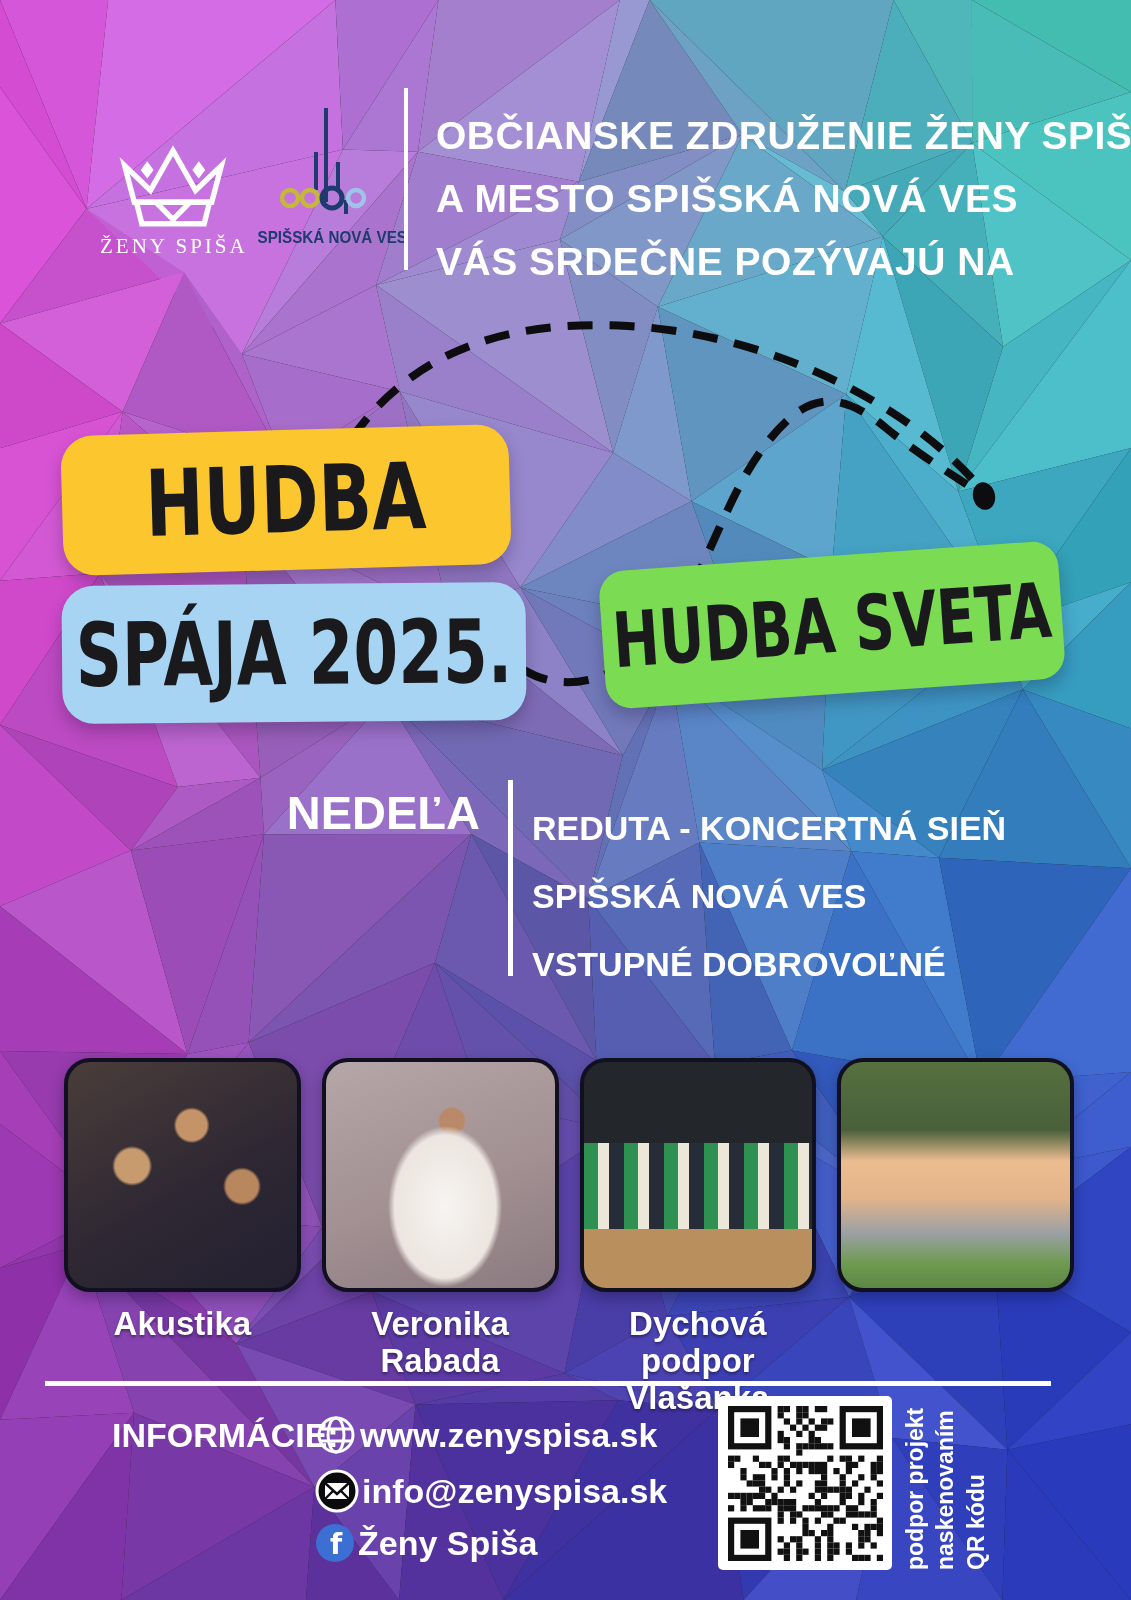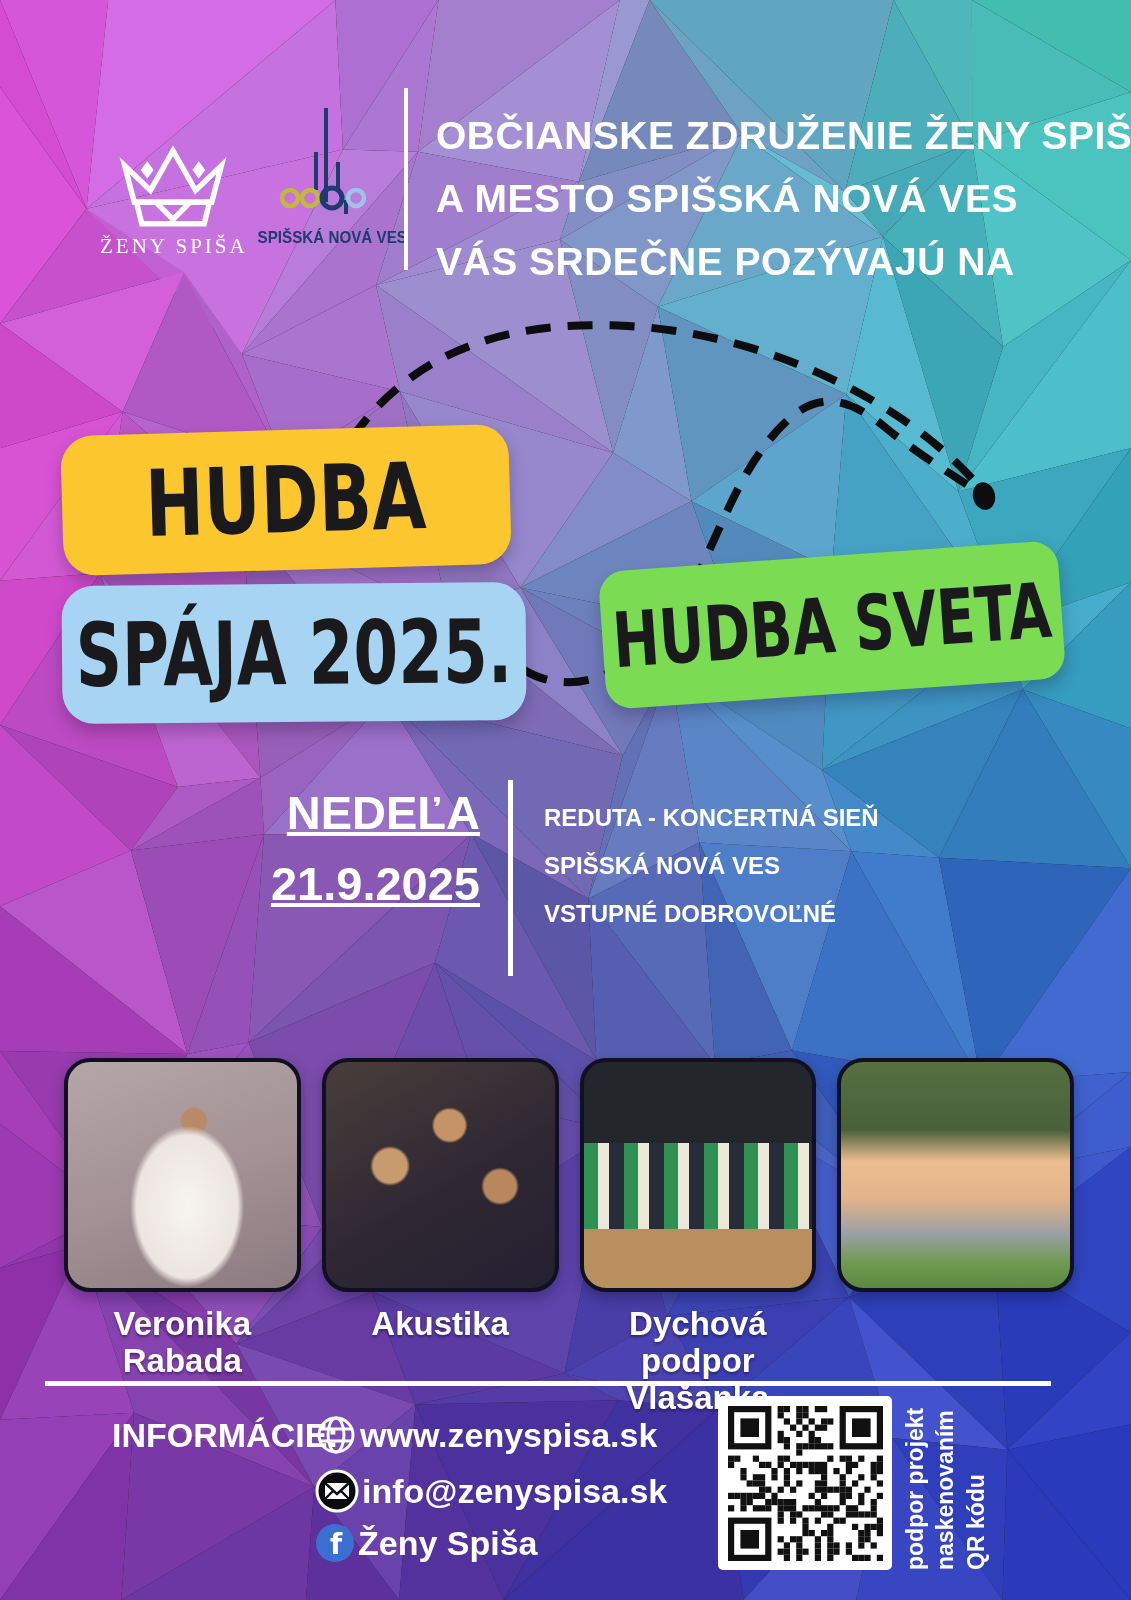--- a/index.html
+++ b/index.html
@@ -32,24 +32,24 @@
   .chip-yellow .chunk{font-size:92px;transform:scaleX(.76);}
   .chip-blue{left:62px;top:584px;width:464px;height:138px;border-radius:32px;
              background:#a7d4f2;transform:rotate(-.5deg);}
   .chip-blue .chunk{font-size:88px;transform:scaleX(.73);}
   .chip-green{left:602px;top:556px;width:460px;height:138px;border-radius:26px;
               background:#7bdb52;transform:rotate(-4deg);}
   .chip-green .chunk{font-size:76px;transform:scaleX(.73);}
 
   
   .when{position:absolute;right:651px;top:778px;text-align:right;color:#fff;font-weight:bold;
-        font-size:47px;line-height:1.5;white-space:nowrap;text-decoration:underline;}
+        font-size:47px;line-height:1.5;white-space:nowrap;}
   .when-vrule{position:absolute;left:508px;top:780px;width:5px;height:196px;background:#fff;}
   .where{position:absolute;left:532px;top:794px;color:#fff;font-weight:bold;
-         font-size:24px;line-height:2.0;white-space:nowrap;margin-left:12px;}
+         font-size:34px;line-height:2.0;white-space:nowrap;}
 
   
   .performers{position:absolute;left:64px;top:1058px;width:1010px;display:flex;gap:21px;}
   .performer{flex:1;margin:0;text-align:center;}
   .photo{height:234px;border:4px solid #101020;border-radius:26px;box-sizing:border-box;
          overflow:hidden;box-shadow:0 6px 14px rgba(10,5,30,.3);}
   .ph1{background:
         radial-gradient(92px 130px at 52% 64%,#f7f4f1 0%,#ece5e0 55%,rgba(0,0,0,0) 62%),
         radial-gradient(27px 27px at 55% 26%,#b9896a 0 45%,rgba(0,0,0,0) 52%),
         linear-gradient(160deg,#b5a6a8 0%,#a29092 55%,#8b7a80 100%);}
@@ -322,41 +322,40 @@
   </div>
   <div class="chip chip-blue">
     <span class="chunk">SPÁJA 2025.</span>
   </div>
   <div class="chip chip-green">
     <span class="chunk">HUDBA SVETA</span>
   </div>
 
   <div class="when">
     <div>NEDEĽA</div>
-    <div>21.9.2025</div>
   </div>
   <div class="when-vrule"></div>
   <div class="where">
     <div>REDUTA - KONCERTNÁ SIEŇ</div>
     <div>SPIŠSKÁ NOVÁ VES</div>
     <div>VSTUPNÉ DOBROVOĽNÉ</div>
   </div>
 
   <div class="performers">
     <figure class="performer">
-      <div class="photo ph1"></div>
+      <div class="photo ph2"></div>
       <figcaption>
-        <div>Veronika Rabada</div>
+        <div>Akustika</div>
         <div></div>
       </figcaption>
     </figure>
     <figure class="performer">
-      <div class="photo ph2"></div>
+      <div class="photo ph1"></div>
       <figcaption>
-        <div>Akustika</div>
+        <div>Veronika Rabada</div>
         <div></div>
       </figcaption>
     </figure>
     <figure class="performer">
       <div class="photo ph3"></div>
       <figcaption>
         <div>Dychová podpor</div>
         <div>Vlašanka</div>
       </figcaption>
     </figure>

